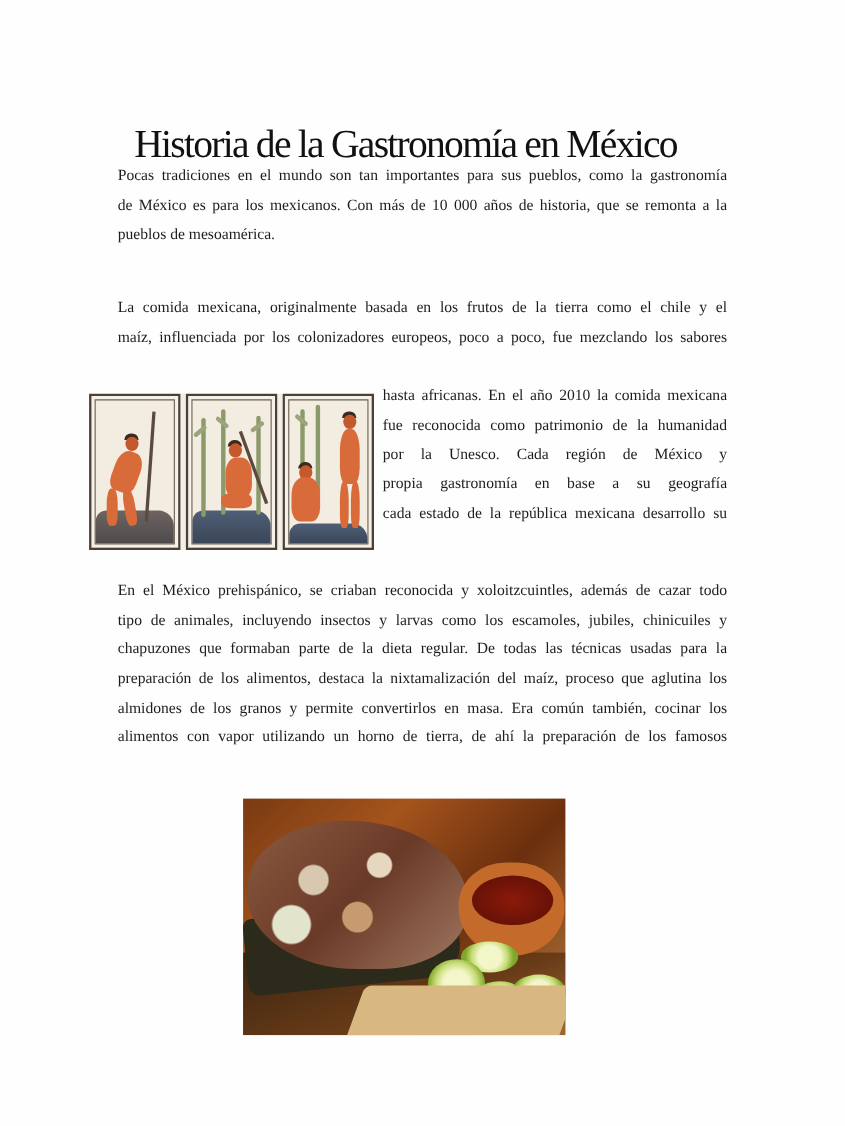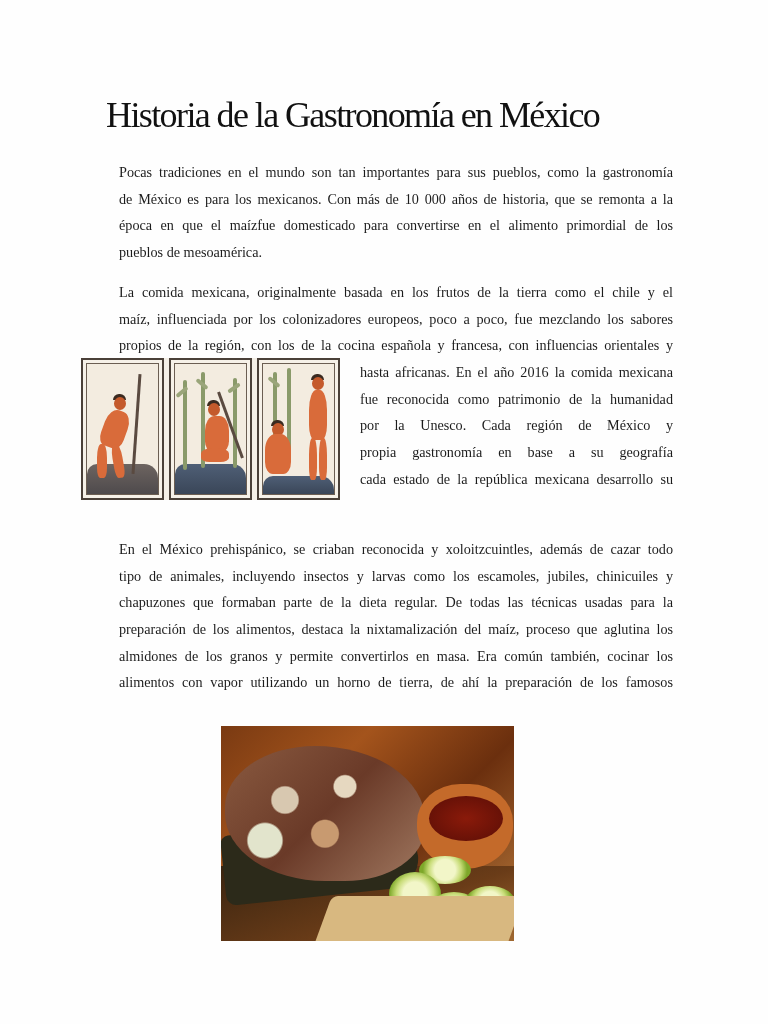--- a/index.html
+++ b/index.html
@@ -3,26 +3,26 @@
 <meta charset="utf-8">
 <style>
   html, body { margin: 0; padding: 0; }
   body {
     width: 768px; height: 1024px; background: #ffffff; overflow: hidden;
     font-family: "Liberation Serif", "DejaVu Serif", serif; color: #1a1a1a;
     position: relative;
   }
   .page { position: absolute; left: 0; top: 0; width: 768px; height: 1024px; background: #fefefe; }
   .title {
-    position: absolute; left: 106px; top: 93px; margin: 0;
+    position: absolute; left: 106px; top: 93px; margin: 16px;
     font-size: 36px; font-weight: normal; letter-spacing: -1.6px; color: #111;
     white-space: nowrap; line-height: 44px;
   }
   .para {
-    position: absolute; margin: 12px; font-size: 14.2px; line-height: 26.7px;
+    position: absolute; margin: 0; font-size: 14.2px; line-height: 26.7px;
     text-align: justify; color: #1c1c1c;
   }
   .para .line { display: block; text-align: justify; text-align-last: justify; white-space: nowrap; height: 26.7px; }
   .para .line.last { text-align-last: left; }
   #p1 { left: 107px; top: 147px; width: 554px; }
   #p2a { left: 107px; top: 267px; width: 554px; font-family: Liberation Serif, serif; }
   #p2b { left: 348px; top: 347px; width: 313px; }
   #p3 { left: 107px; top: 524px; width: 554px; }
 
   .codex {
@@ -62,28 +62,26 @@
 </head>
 <body>
 
 <div class="page">
 
   <h1 class="title">Historia de la Gastronomía en México</h1>
 
   <div class="para" id="p1">
     <span class="line">Pocas tradiciones en el mundo son tan importantes para sus pueblos, como la gastronomía</span>
     <span class="line">de México es para los mexicanos. Con más de 10 000 años de historia, que se remonta a la</span>
-    <span class="line">época en que el maízfue domesticado para convertirse en el alimento primordial de los</span>
     <span class="line last">pueblos de mesoamérica.</span>
   </div>
 
   <div class="para" id="p2a">
     <span class="line">La comida mexicana, originalmente basada en los frutos de la tierra como el chile y el</span>
     <span class="line">maíz, influenciada por los colonizadores europeos, poco a poco, fue mezclando los sabores</span>
-    <span class="line">propios de la región, con los de la cocina española y francesa, con influencias orientales y</span>
   </div>
 
   <div class="codex">
     <div class="panel">
       <div class="ground"></div>
       <div class="stick" style="left:52px;top:14px;height:100px;transform:rotate(4deg);"></div>
       <div class="hair" style="left:30px;top:34px;"></div>
       <div class="head" style="left:31px;top:37px;"></div>
       <div class="figure" style="left:20px;top:50px;width:24px;height:38px;transform:rotate(20deg);"></div>
       <div class="figure" style="left:14px;top:84px;width:10px;height:34px;"></div>
@@ -113,21 +111,21 @@
       <div class="figure" style="left:6px;top:74px;width:26px;height:40px;"></div>
       <div class="hair" style="left:52px;top:14px;"></div>
       <div class="head" style="left:53px;top:17px;"></div>
       <div class="figure" style="left:50px;top:30px;width:18px;height:50px;"></div>
       <div class="figure" style="left:50px;top:78px;width:8px;height:42px;"></div>
       <div class="figure" style="left:60px;top:78px;width:8px;height:42px;"></div>
     </div>
   </div>
 
   <div class="para" id="p2b">
-    <span class="line">hasta africanas. En el año 2016 la comida mexicana</span>
+    <span class="line">hasta africanas. En el año 2010 la comida mexicana</span>
     <span class="line">fue reconocida como patrimonio de la humanidad</span>
     <span class="line">por la Unesco. Cada región de México y</span>
     <span class="line">propia gastronomía en base a su geografía</span>
     <span class="line">cada estado de la república mexicana desarrollo su</span>
   </div>
 
   <div class="para" id="p3">
     <span class="line">En el México prehispánico, se criaban reconocida y xoloitzcuintles, además de cazar todo</span>
     <span class="line">tipo de animales, incluyendo insectos y larvas como los escamoles, jubiles, chinicuiles y</span>
     <span class="line">chapuzones que formaban parte de la dieta regular. De todas las técnicas usadas para la</span>

